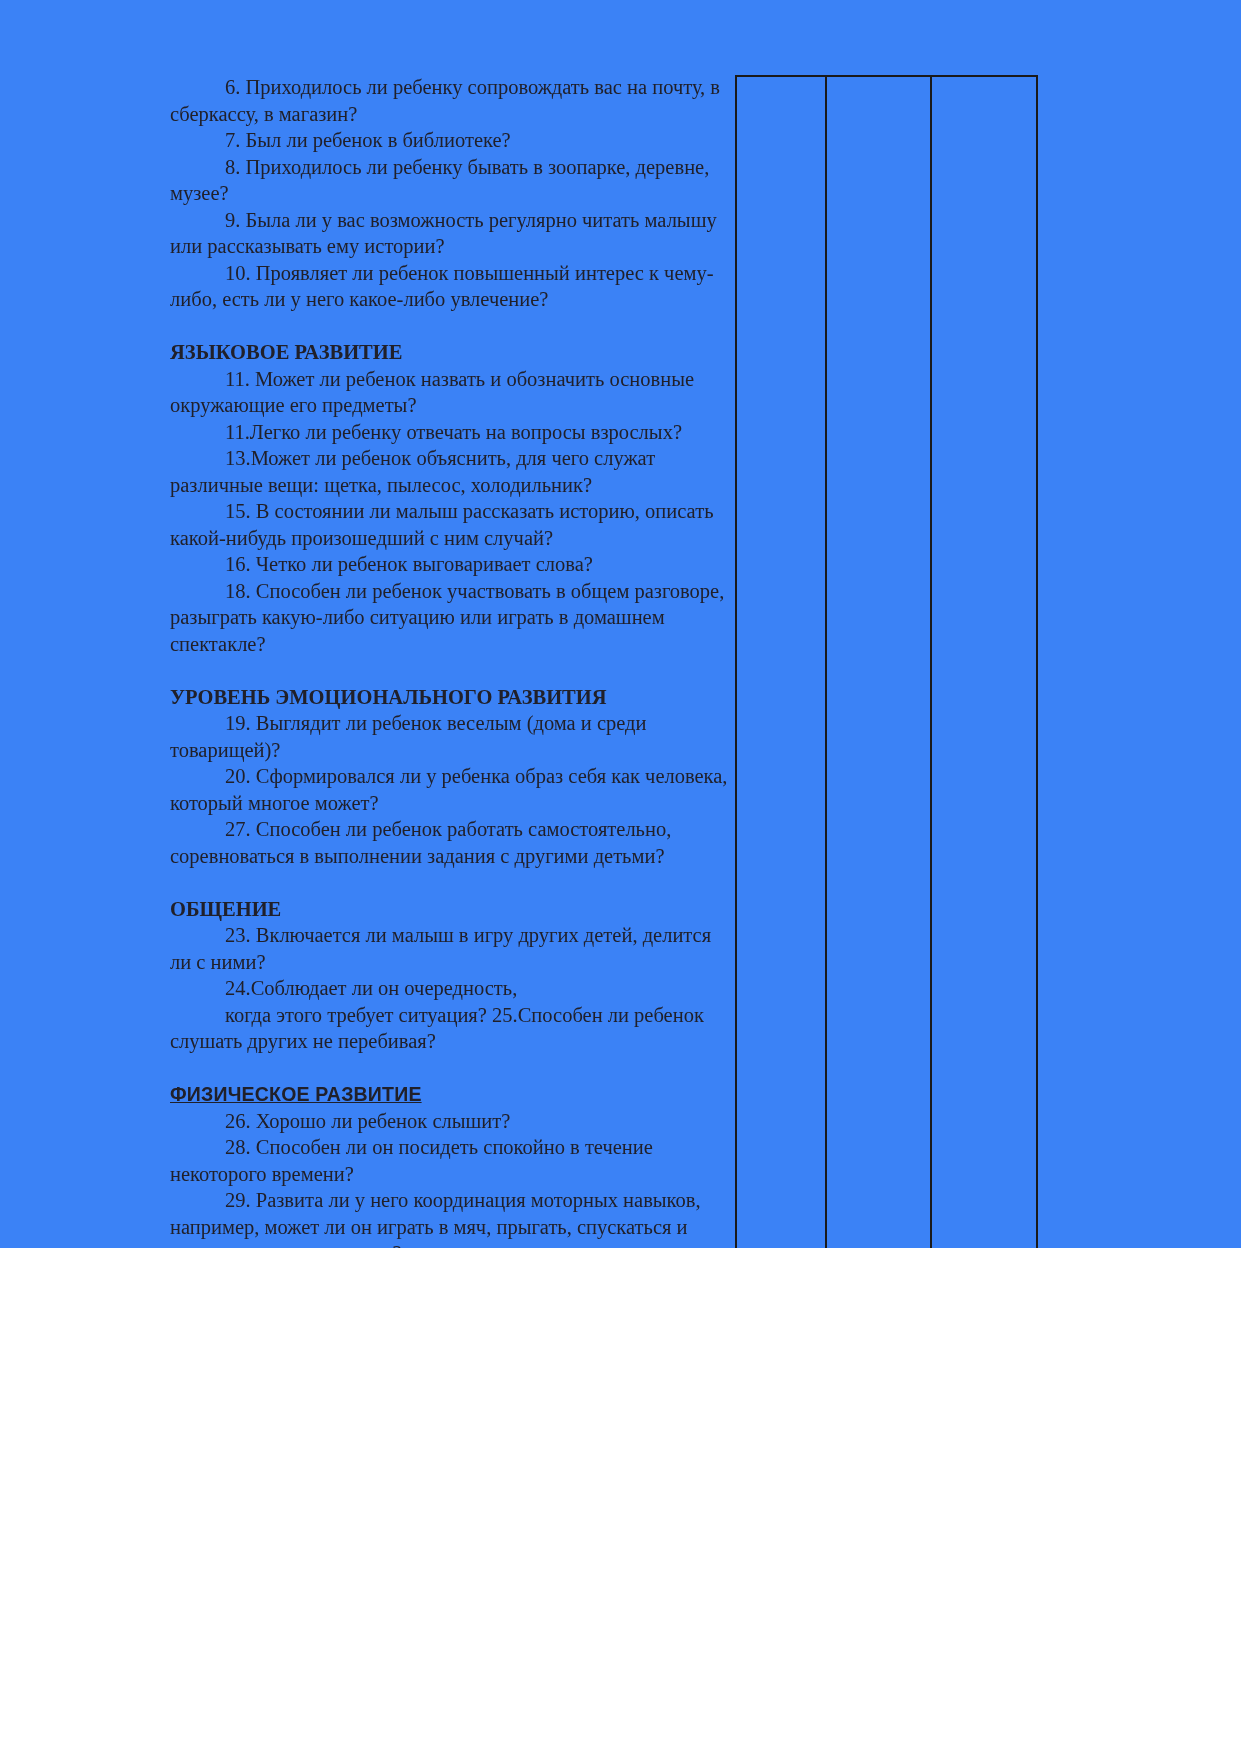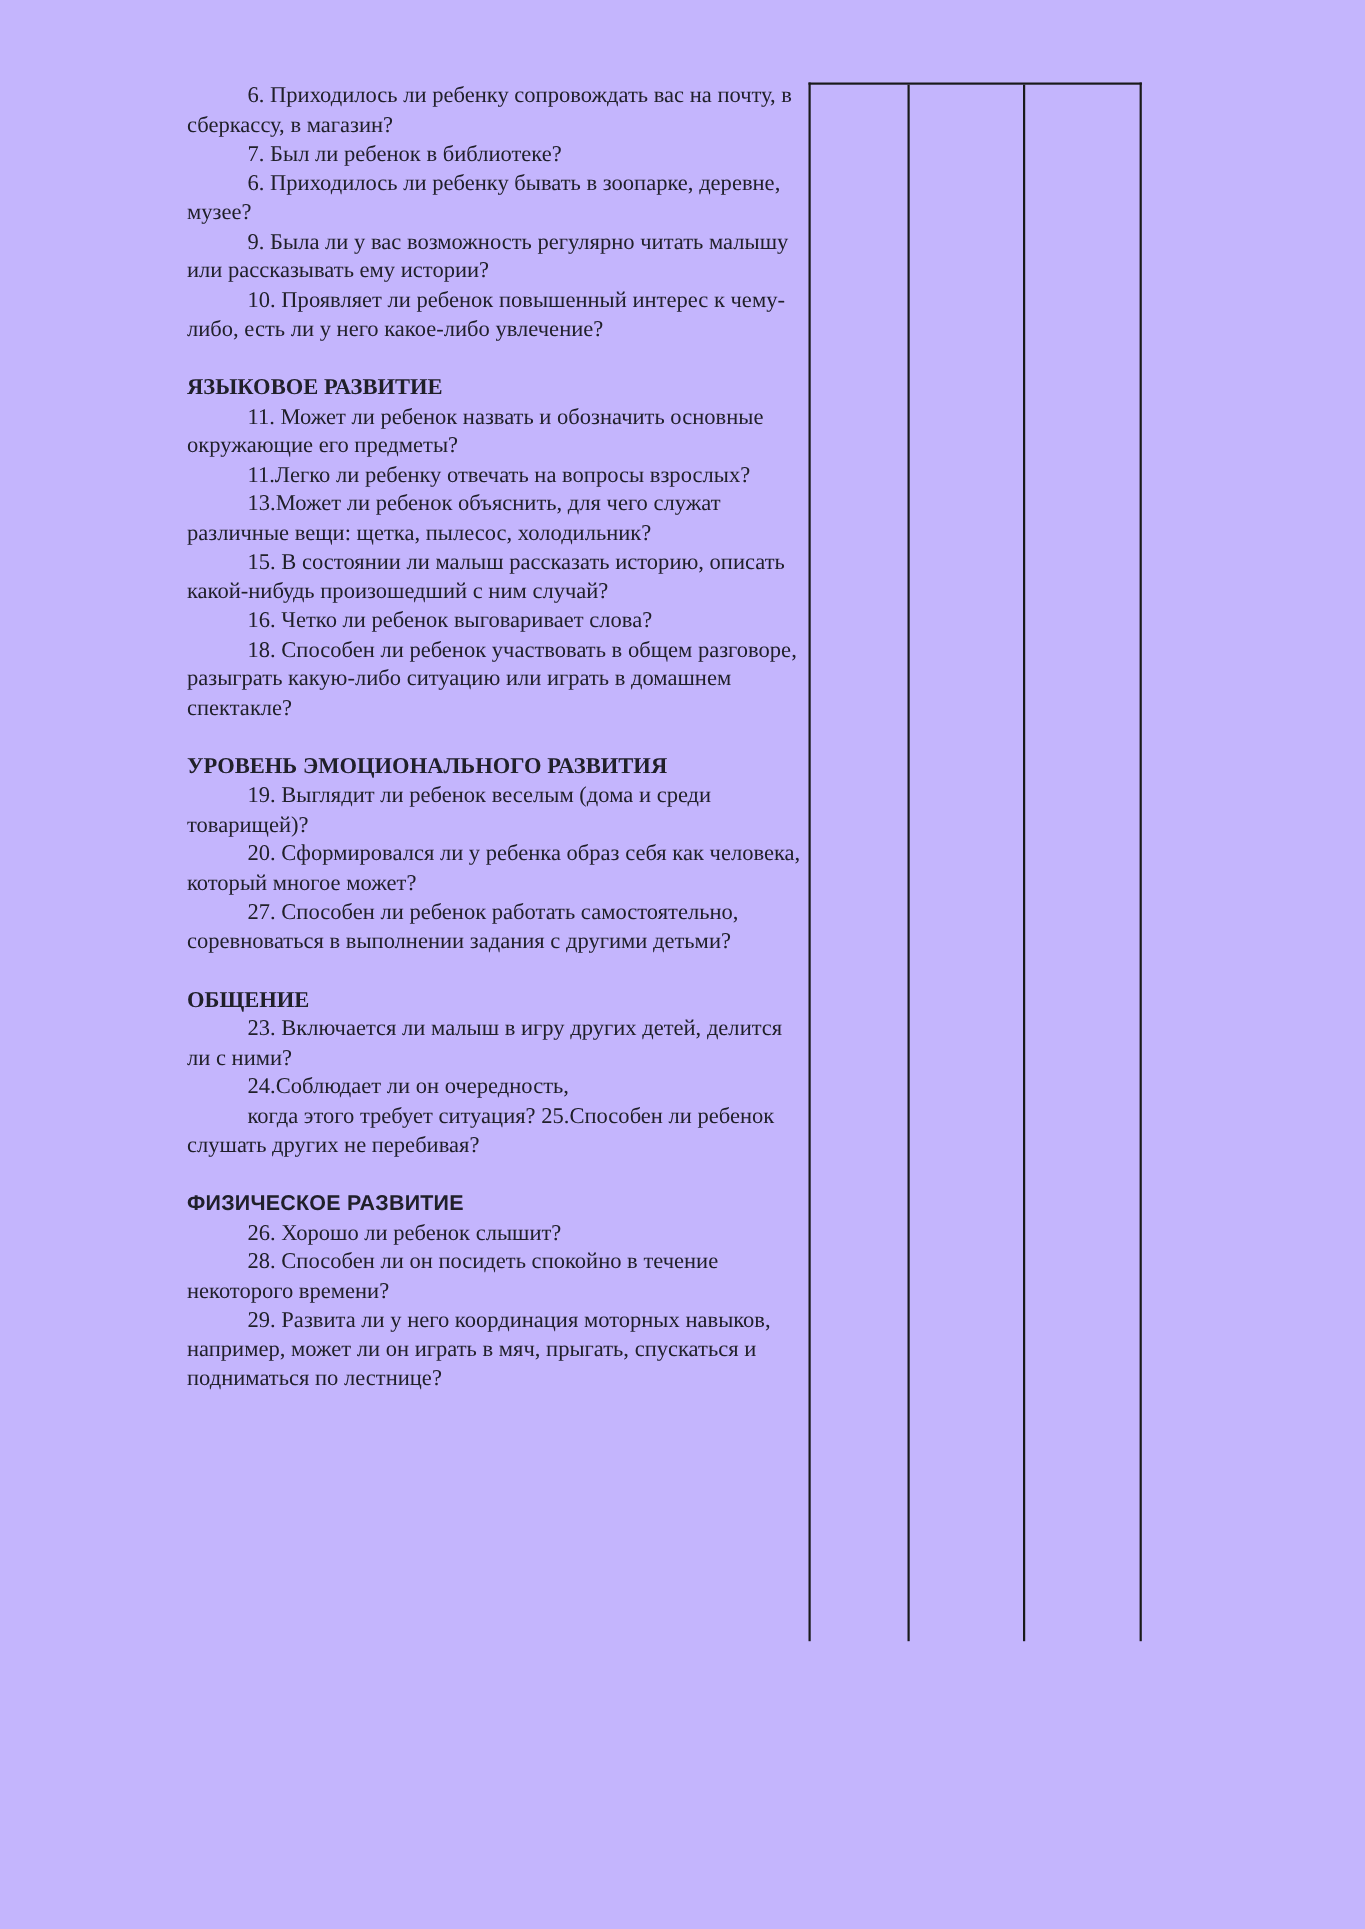--- a/index.html
+++ b/index.html
@@ -3,22 +3,22 @@
 <meta charset="utf-8">
 <style>
   html, body {
     margin: 0;
     padding: 0;
     background: #ffffff;
   }
   .page {
     position: relative;
     width: 1241px;
-    height: 1754px;
-    background: #c4b5fd;
+    height: 1248px;
+    background: #3b82f6;
     overflow: hidden;
     font-family: "Liberation Serif", serif;
     color: #20202a;
   }
   .content {
     position: absolute;
     left: 170px;
     top: 74px;
     width: 566px;
     font-size: 20.5px;
@@ -32,20 +32,21 @@
   .heading {
     margin: 26.5px 0 0 0;
     font-weight: bold;
     text-align: left;
     text-indent: 0;
   }
   .heading-sans {
     font-family: "Liberation Sans", sans-serif;
     font-size: 19.5px;
     letter-spacing: 0.2px;
+    text-decoration: underline;
   }
   .italic {
     font-style: italic;
   }
   .answer-table {
     position: absolute;
     left: 735px;
     top: 75px;
     width: 303px;
     height: 1417px;
@@ -64,21 +65,21 @@
   .answer-column.c2 { flex: 1; }
 </style>
 </head>
 <body>
 
 <div class="page">
 
   <div class="content">
       <p class="para">6. Приходилось ли ребенку сопровождать вас на почту, в сберкассу, в магазин?</p>
       <p class="para">7. Был ли ребенок в библиотеке?</p>
-      <p class="para">6. Приходилось ли ребенку бывать в зоопарке, деревне, музее?</p>
+      <p class="para">8. Приходилось ли ребенку бывать в зоопарке, деревне, музее?</p>
       <p class="para">9. Была ли у вас возможность регулярно читать малышу или рассказывать ему истории?</p>
       <p class="para">10. Проявляет ли ребенок повышенный интерес к чему-либо, есть ли у него какое-либо увлечение?</p>
       <div class="heading">ЯЗЫКОВОЕ РАЗВИТИЕ</div>
       <p class="para">11. Может ли ребенок назвать и обозначить основные окружающие его предметы?</p>
       <p class="para">11.Легко ли ребенку отвечать на вопросы взрослых?</p>
       <p class="para">13.Может ли ребенок объяснить, для чего служат различные вещи: щетка, пылесос, холодильник?</p>
       <p class="para">15. В состоянии ли малыш рассказать историю, описать какой-нибудь произошедший с ним случай?</p>
       <p class="para">16. Четко ли ребенок выговаривает слова?</p>
       <p class="para">18. Способен ли ребенок участвовать в общем разговоре, разыграть какую-либо ситуацию или играть в домашнем спектакле?</p>
       <div class="heading">УРОВЕНЬ ЭМОЦИОНАЛЬНОГО РАЗВИТИЯ</div>

